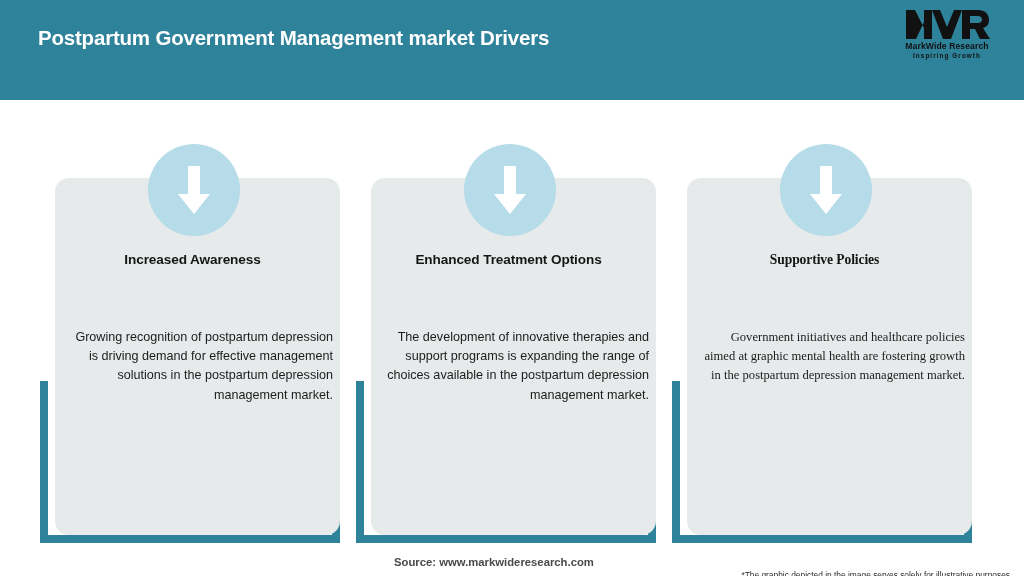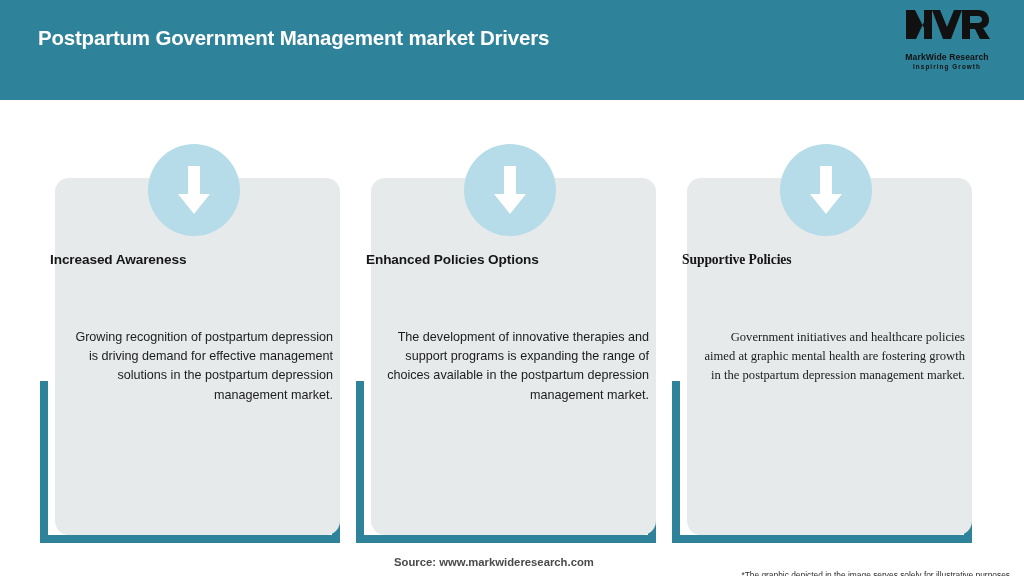--- a/index.html
+++ b/index.html
@@ -47,21 +47,21 @@
   #logo-mark {
     display: block;
     margin: 0 auto;
   }
   #logo-name {
     display: block;
     font-size: 8.6px;
     font-weight: bold;
     color: #111111;
     letter-spacing: 0.1px;
-    margin-top: 13px;
+    margin-top: 2px;
     line-height: 1;
   }
   #logo-tagline {
     display: block;
     font-size: 6.3px;
     font-weight: bold;
     color: #111111;
     letter-spacing: 1.1px;
     margin-top: 2px;
     line-height: 1;
@@ -121,20 +121,21 @@
     align-items: center;
     justify-content: center;
   }
   .icon-circle svg { display: block; }
 
   .card-heading {
     position: absolute;
     left: 10px;
     top: 152px;
     width: 285px;
+    text-align: center;
     font-size: 13.6px;
     font-weight: bold;
     color: #161616;
     letter-spacing: -0.1px;
   }
 
   .card-text {
     position: absolute;
     left: 25px;
     top: 228px;
@@ -195,21 +196,21 @@
   </div>
 
   <div class="card-group g1">
     <div class="card-bracket"></div>
     <div class="card-body"></div>
     <div class="icon-circle">
       <svg width="40" height="52" viewBox="0 0 40 52">
         <path d="M14 2 L26 2 L26 30 L36 30 L20 50 L4 30 L14 30 Z" fill="#FFFFFF"></path>
       </svg>
     </div>
-    <div class="card-heading">Enhanced Policies Options</div>
+    <div class="card-heading">Enhanced Treatment Options</div>
     <div class="card-text">The development of innovative therapies and support programs is expanding the range of choices available in the postpartum depression management market.</div>
   </div>
 
   <div class="card-group g2">
     <div class="card-bracket"></div>
     <div class="card-body"></div>
     <div class="icon-circle">
       <svg width="40" height="52" viewBox="0 0 40 52">
         <path d="M14 2 L26 2 L26 30 L36 30 L20 50 L4 30 L14 30 Z" fill="#FFFFFF"></path>
       </svg>

